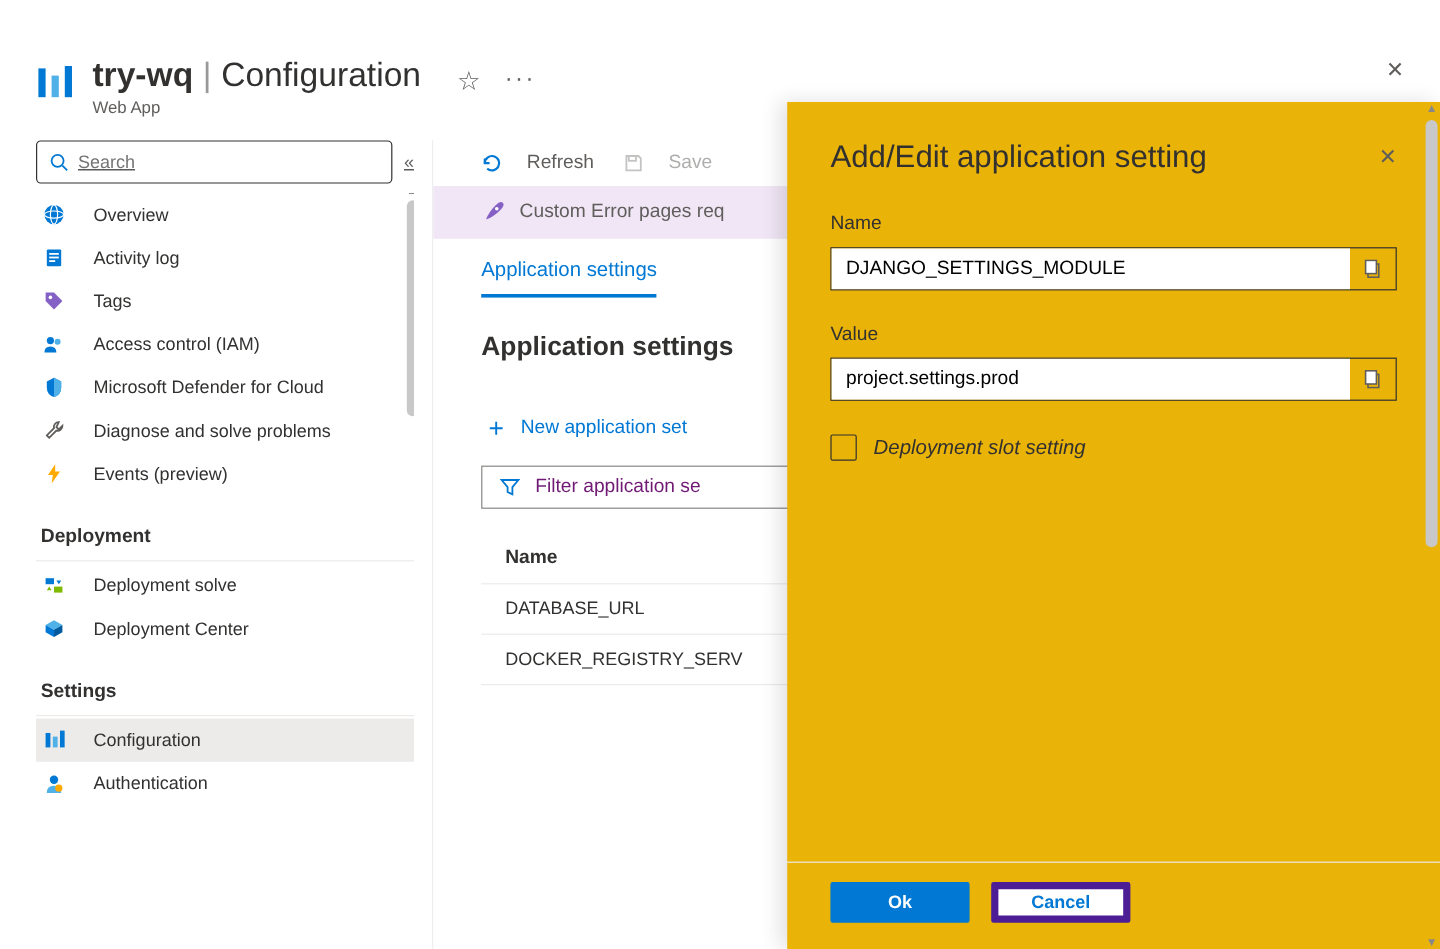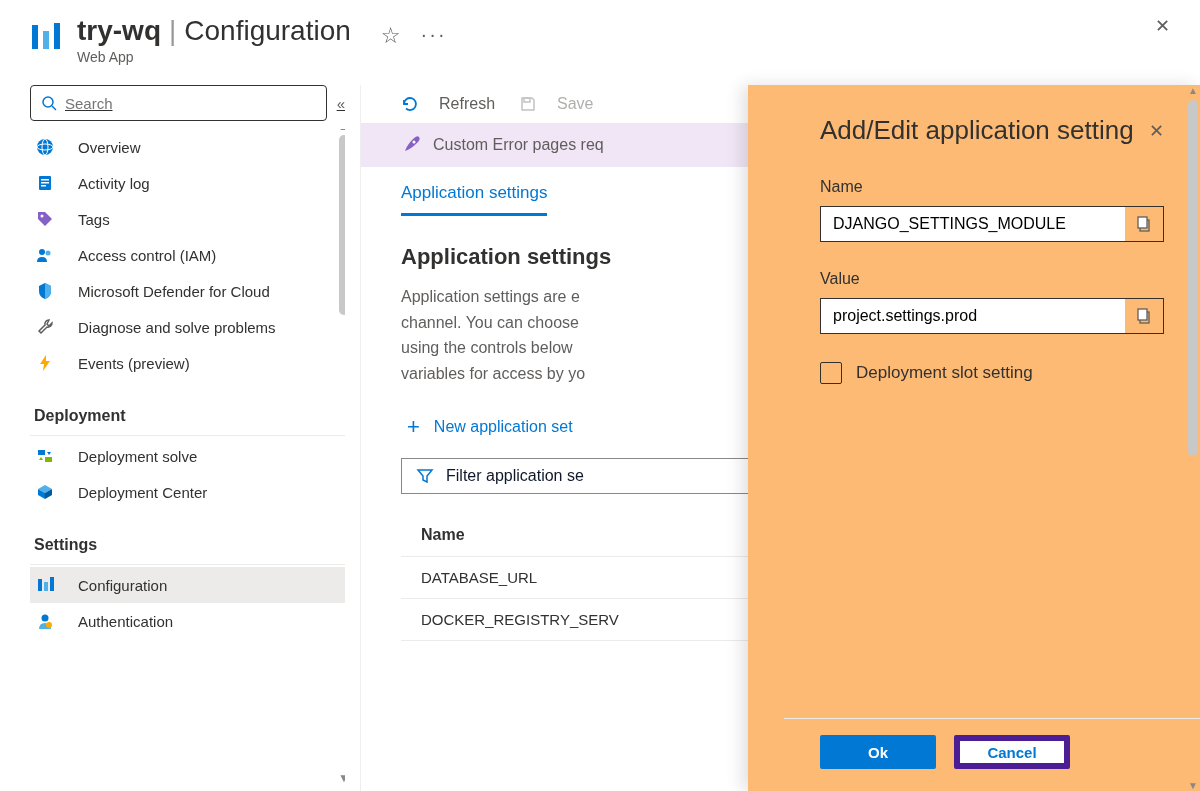--- a/index.html
+++ b/index.html
@@ -1,19 +1,19 @@
 <!DOCTYPE html>
 <html><head>
 <meta charset="utf-8">
 <style>
 * { box-sizing: border-box; margin: 0; padding: 0; }
 body { font-family: "Segoe UI", -apple-system, sans-serif; font-size: 14px; color: #323130; background: #fff; width: 1200px; height: 791px; overflow: hidden; position: relative; }
 
 
-.header { display: flex; align-items: flex-start; padding: 15px 30px 20px 30px; }
+.header { display: flex; align-items: flex-start; padding: 15px 30px 20px 30px; margin-top: 32px; }
 .header-icon { width: 32px; height: 32px; margin-right: 15px; margin-top: 6px; }
 .header-title { font-size: 28px; font-weight: 600; }
 .header-title .name { font-weight: 600; }
 .header-title .sep { font-weight: 300; color: #999; padding: 0 8px; }
 .header-title .section { font-weight: 400; }
 .header-subtitle { font-size: 14px; color: #605e5c; margin-top: 2px; }
 .header-actions { margin-left: 30px; margin-top: 8px; display: flex; gap: 20px; color: #323130; }
 .header-close { margin-left: auto; font-size: 18px; color: #605e5c; cursor: pointer; }
 
 
@@ -42,36 +42,36 @@
 .main { flex: 1; border-left: 1px solid #eee; position: relative; overflow: hidden; }
 .toolbar { display: flex; gap: 24px; padding: 10px 40px; color: #605e5c; font-size: 16px; }
 .toolbar .titem { display: flex; align-items: center; gap: 20px; }
 .banner { background: #f0e6f5; padding: 12px 40px; display: flex; align-items: center; gap: 12px; color: #605e5c; font-size: 16px; }
 .tabs { display: flex; gap: 30px; padding: 16px 40px 0 40px; font-size: 17px; }
 .tab { padding-bottom: 10px; cursor: pointer; }
 .tab.active { color: #0078d4; border-bottom: 3px solid #0078d4; font-weight: 400; }
 .section-title { font-size: 22px; font-weight: 600; padding: 28px 40px 14px 40px; }
 .section-desc { padding: 0 40px; color: #605e5c; font-size: 16px; line-height: 1.6; max-width: 420px; }
 .new-setting { padding: 28px 40px 14px 46px; display: flex; align-items: center; gap: 14px; color: #0078d4; font-size: 16px; cursor: pointer; }
-.filter-box { margin: 4px 40px 20px 40px; border: 1px solid #8a8886; padding: 8px 14px; display: flex; align-items: flex-end; gap: 12px; color: #0f172a; font-size: 16px; width: 420px; }
+.filter-box { margin: 4px 40px 20px 40px; border: 1px solid #8a8886; padding: 8px 14px; display: flex; align-items: flex-end; gap: 12px; color: #701a75; font-size: 16px; width: 420px; }
 .table { padding: 0 40px; }
 .table-head { font-weight: 600; font-size: 16px; padding: 12px 20px; border-bottom: 1px solid #edebe9; }
 .table-row { padding: 12px 20px; border-bottom: 1px solid #edebe9; font-size: 15px; }
 
 
-.panel { position: absolute; right: 0; top: 85px; bottom: 0; width: 452px; background: #fdba74; box-shadow: -6px 0 16px rgba(0,0,0,0.12); display: flex; flex-direction: column; padding-left: 36px; }
+.panel { position: absolute; right: 0; top: 85px; bottom: 0; width: 544px; background: #eab308; box-shadow: -6px 0 16px rgba(0,0,0,0.12); display: flex; flex-direction: column; }
 .panel-header { display: flex; align-items: center; padding: 30px 36px 24px 36px; }
 .panel-title { font-size: 26px; font-weight: 400; flex: 1; }
 .panel-close { font-size: 18px; color: #605e5c; cursor: pointer; }
 .panel-body { flex: 1; padding: 0 36px; overflow-y: auto; }
 .field-label { font-size: 16px; margin-top: 8px; margin-bottom: 10px; }
 .field-input-wrap { display: flex; border: 1px solid #323130; margin-bottom: 28px; }
 .field-input-wrap input { flex: 1; border: none; outline: none; padding: 8px 12px; font-size: 16px; }
 .copy-btn { width: 38px; display: flex; align-items: center; justify-content: center; color: #605e5c; cursor: pointer; font-size: 16px; }
-.checkbox-row { display: flex; align-items: center; gap: 14px; font-size: 17px; margin-top: 6px; }
+.checkbox-row { display: flex; align-items: center; gap: 14px; font-size: 17px; margin-top: 6px; font-style: italic; }
 .checkbox { width: 22px; height: 22px; border: 1px solid #323130; border-radius: 2px; }
 .panel-footer { padding: 16px 36px 22px 36px; border-top: 1px solid #edebe9; display: flex; gap: 18px; }
 .btn { min-width: 116px; height: 34px; display: flex; align-items: center; justify-content: center; font-size: 15px; border-radius: 2px; cursor: pointer; font-weight: 600; }
 .btn.primary { background: #0078d4; color: #fff; }
 .btn.secondary { background: #fff; color: #0078d4; border: 6px solid #4c1d95; }
 
 
 .right-scroll { position: absolute; right: 0px; top: 85px; width: 14px; height: 706px; }
 .right-scroll .thumb { position: absolute; top: 15px; width: 10px; left: 2px; height: 356px; background: #c8c8c8; border-radius: 5px; }
 .right-scroll .arr { position: absolute; left: 2px; width: 10px; color: #8a8886; font-size: 10px; text-align:center; }
@@ -269,26 +269,20 @@
           </svg>
         </span>
       <span>Custom Error pages req</span>
     </div>
 
     <div class="tabs">
       <div class="tab active">Application settings</div>
     </div>
 
     <div class="section-title">Application settings</div>
-    <div class="section-desc">
-      <span>Application settings are e</span><br>
-      <span>channel. You can choose</span><br>
-      <span>using the controls below</span><br>
-      <span>variables for access by yo</span>
-    </div>
 
     <div class="new-setting">
       <span style="font-size:22px;font-weight:300;">+</span>
       <span>New application set</span>
     </div>
 
     <div class="filter-box">
       <span>
           <svg width="18" height="18" viewBox="0 0 18 18">
             <path d="M2 3 H16 L11 9 V15 L7 13 V9 Z" fill="none" stroke="#0078d4" stroke-width="1.5"></path>

